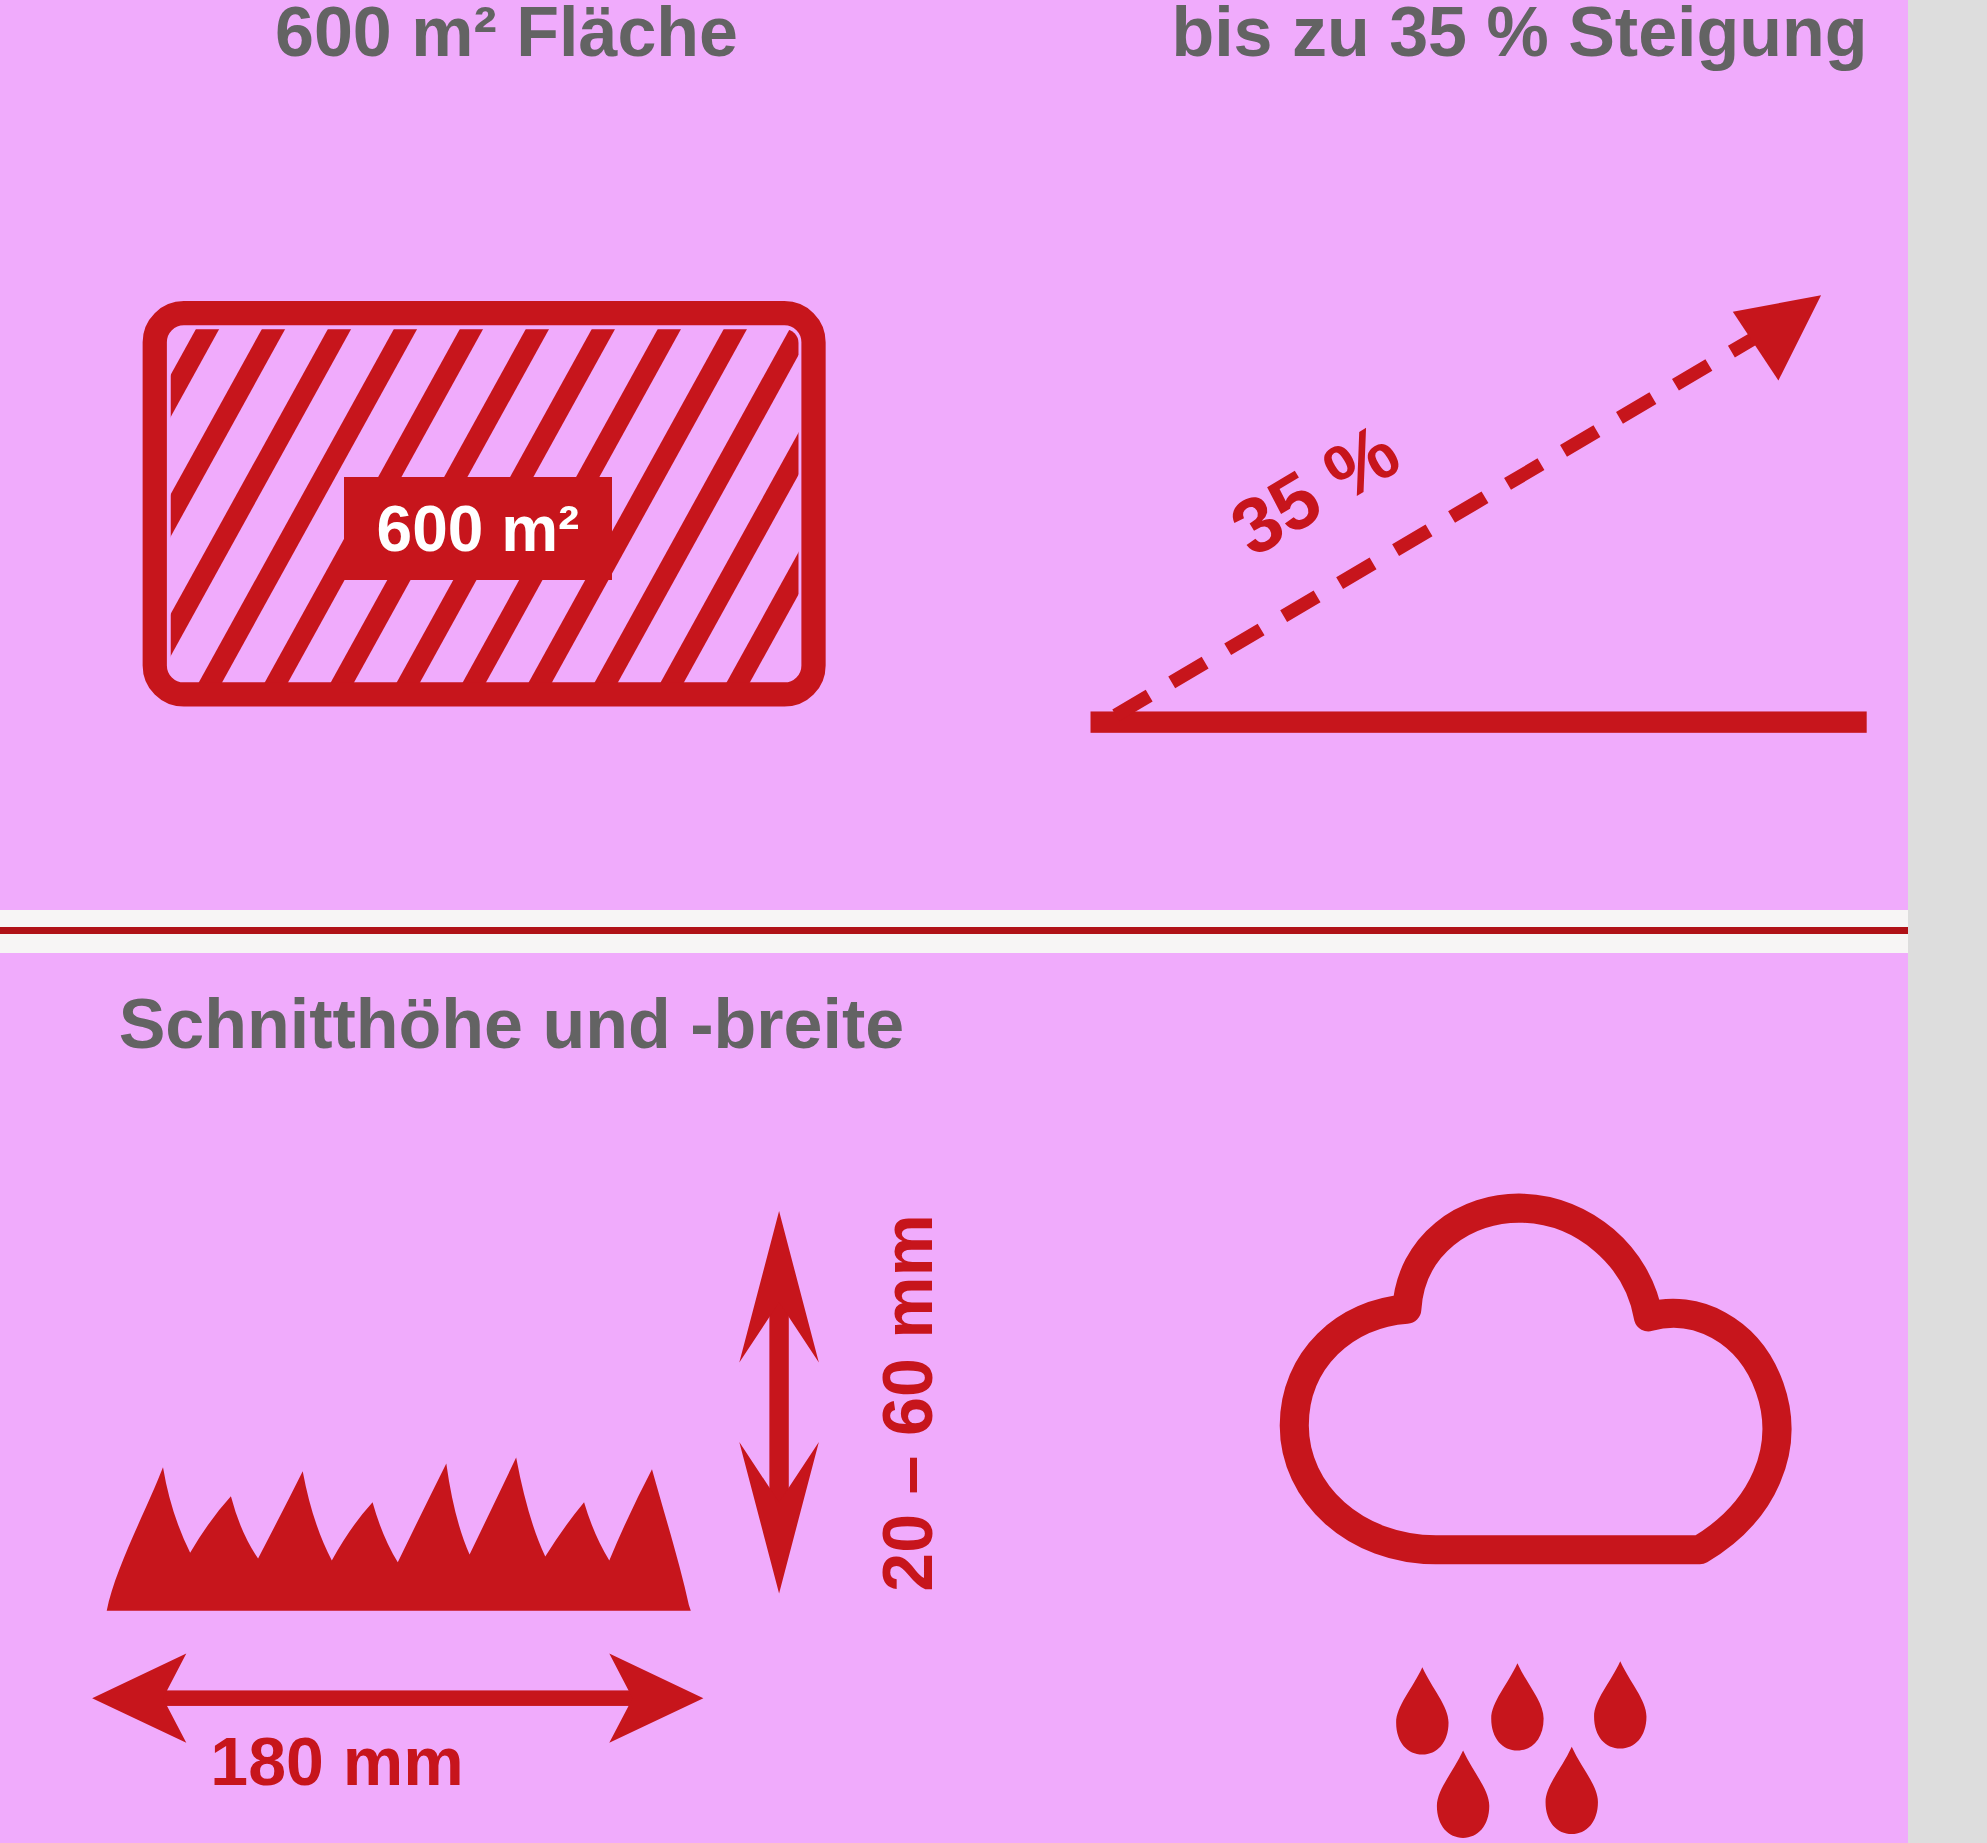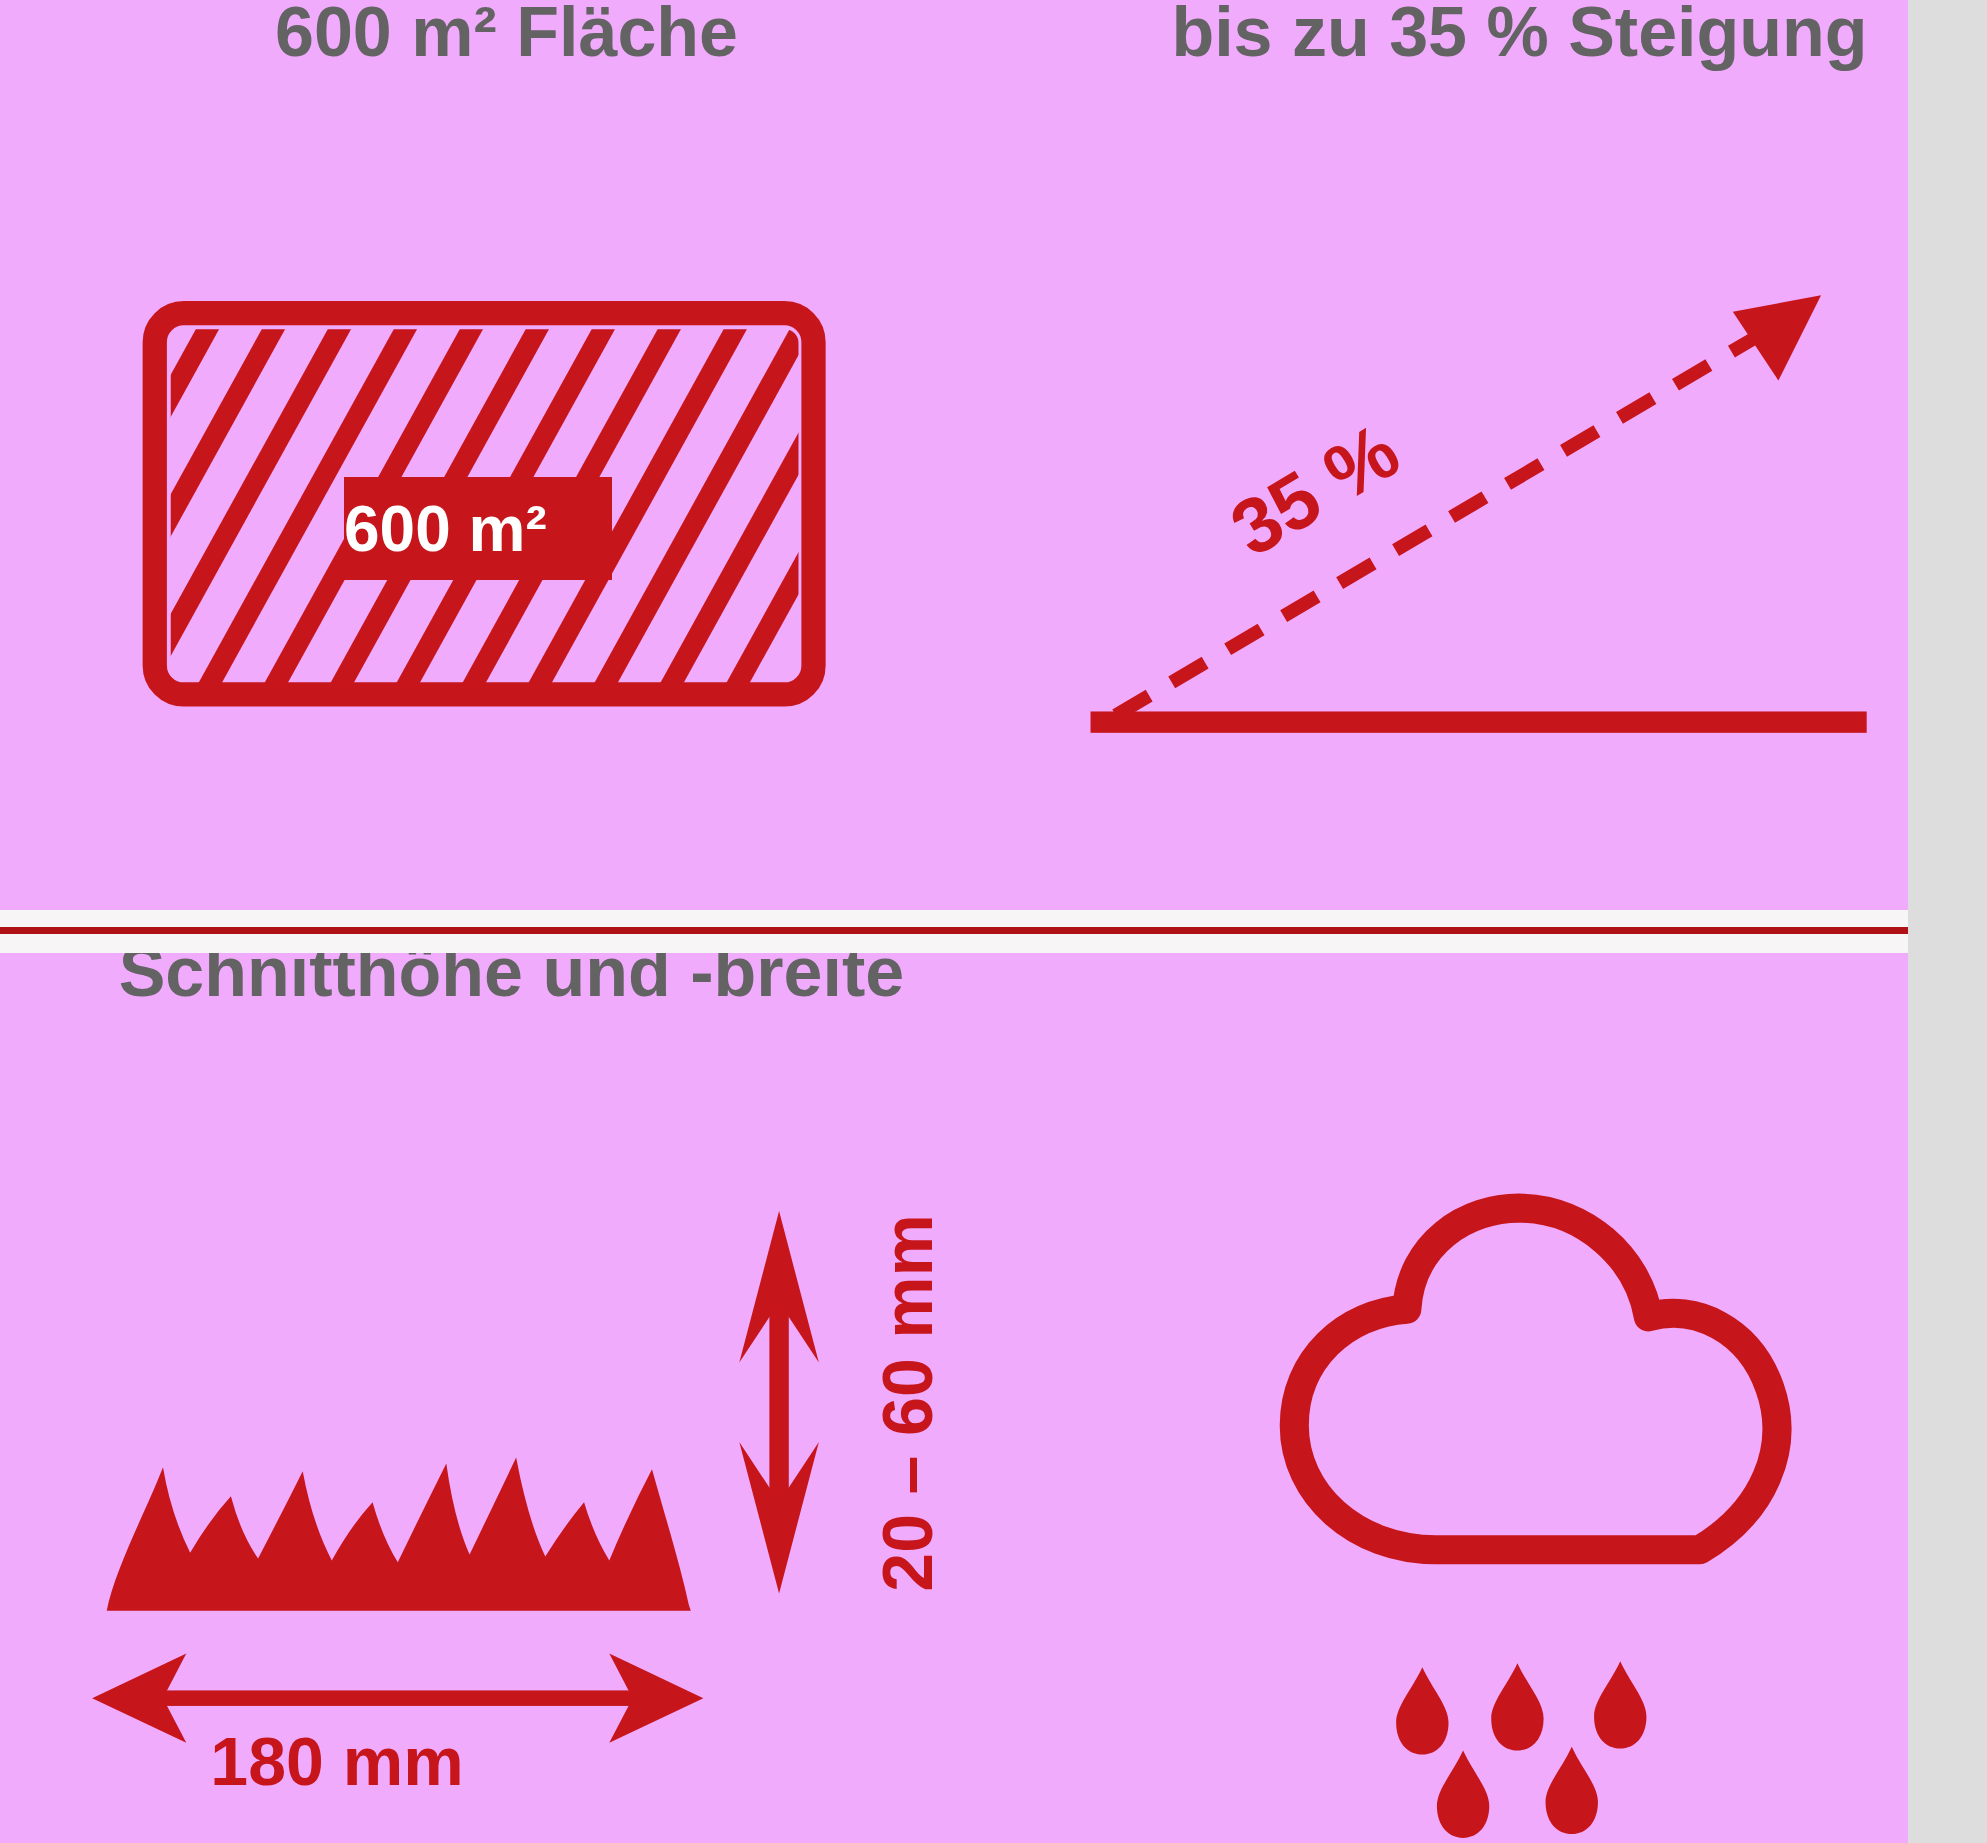--- a/index.html
+++ b/index.html
@@ -17,21 +17,21 @@
     color:#636363;
     text-align:center;
     white-space:nowrap;
     line-height:1.05;
   }
   #icon-layer{position:absolute;left:0;top:0;}
   .red-label-box{
     position:absolute;
     left:344px;top:477px;width:268px;height:103px;
     background:#c7151c;
-    display:flex;align-items:center;
+    display:flex;align-items:center;justify-content:center;
     color:#ffffff;
     font-size:64px;font-weight:bold;
     white-space:nowrap;
   }
   .slope-label{
     position:absolute;
     left:1315px;top:490px;
     transform:translate(-50%,-50%) rotate(-31deg);
     color:#c7151c;
     font-size:78px;font-weight:bold;
@@ -64,21 +64,21 @@
     background:#b01117;
   }
 </style>
 </head>
 <body>
 
 <div id="canvas">
 
   <div class="heading" style="left:0;top:-3.9px;width:1013px;">600 m² Fläche</div>
   <div class="heading" style="left:1052px;top:-3.9px;width:935px;">bis zu 35 % Steigung</div>
-  <div class="heading" style="left:4.9px;top:936px;width:1013px;">Schnitthöhe und -breite</div>
+  <div class="heading" style="left:4.9px;top:988px;width:1013px;">Schnitthöhe und -breite</div>
 
   <div class="divider-halo"></div>
   <div class="divider"></div>
 
   <svg id="icon-layer" width="1987" height="1844" viewBox="0 0 2048 1900">
 
     <defs>
       <clipPath id="stripe-clip">
         <rect x="176" y="339" width="647" height="366" rx="14"></rect>
       </clipPath>

